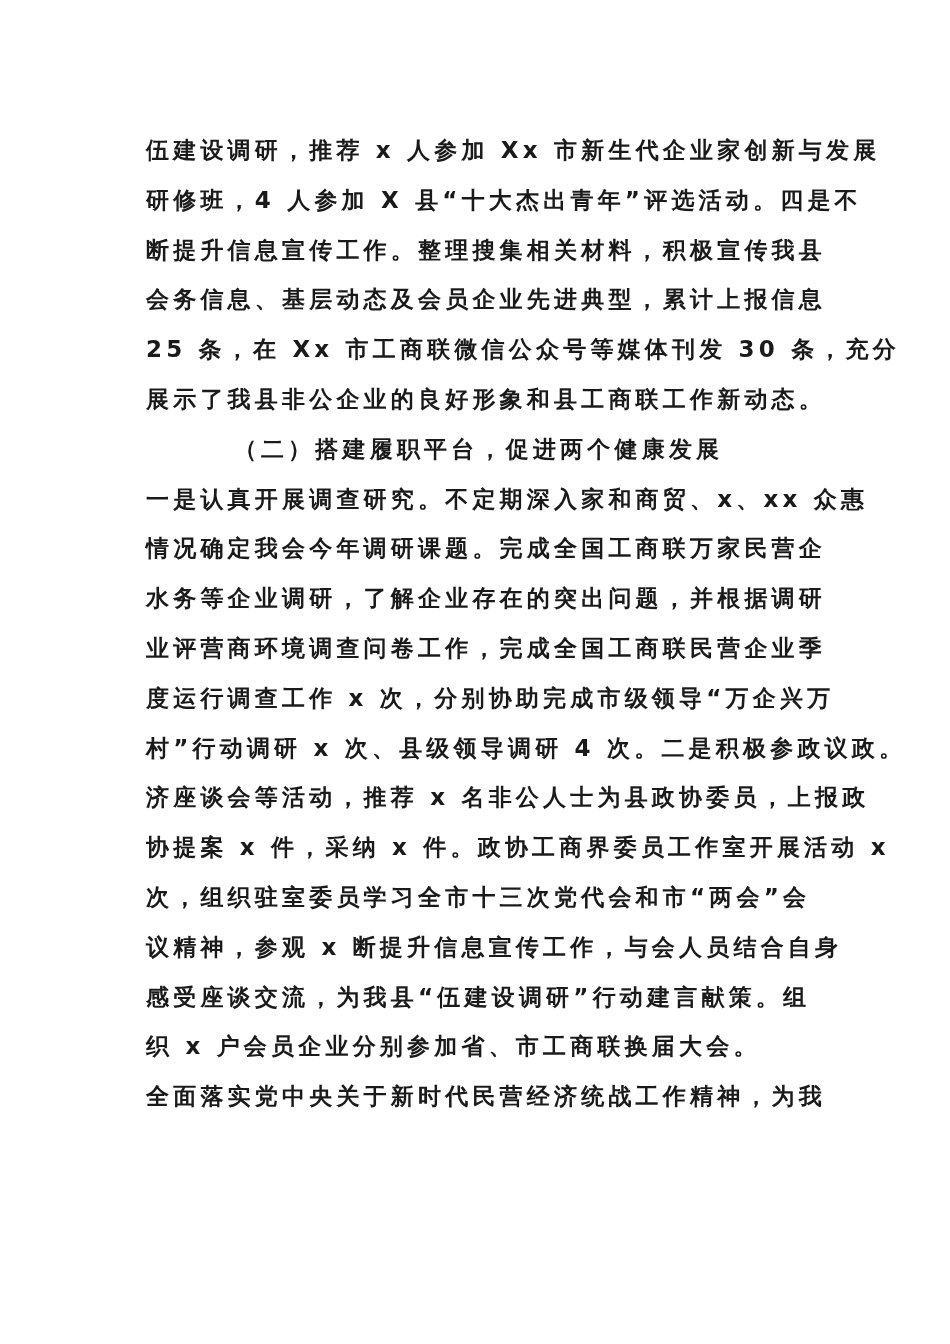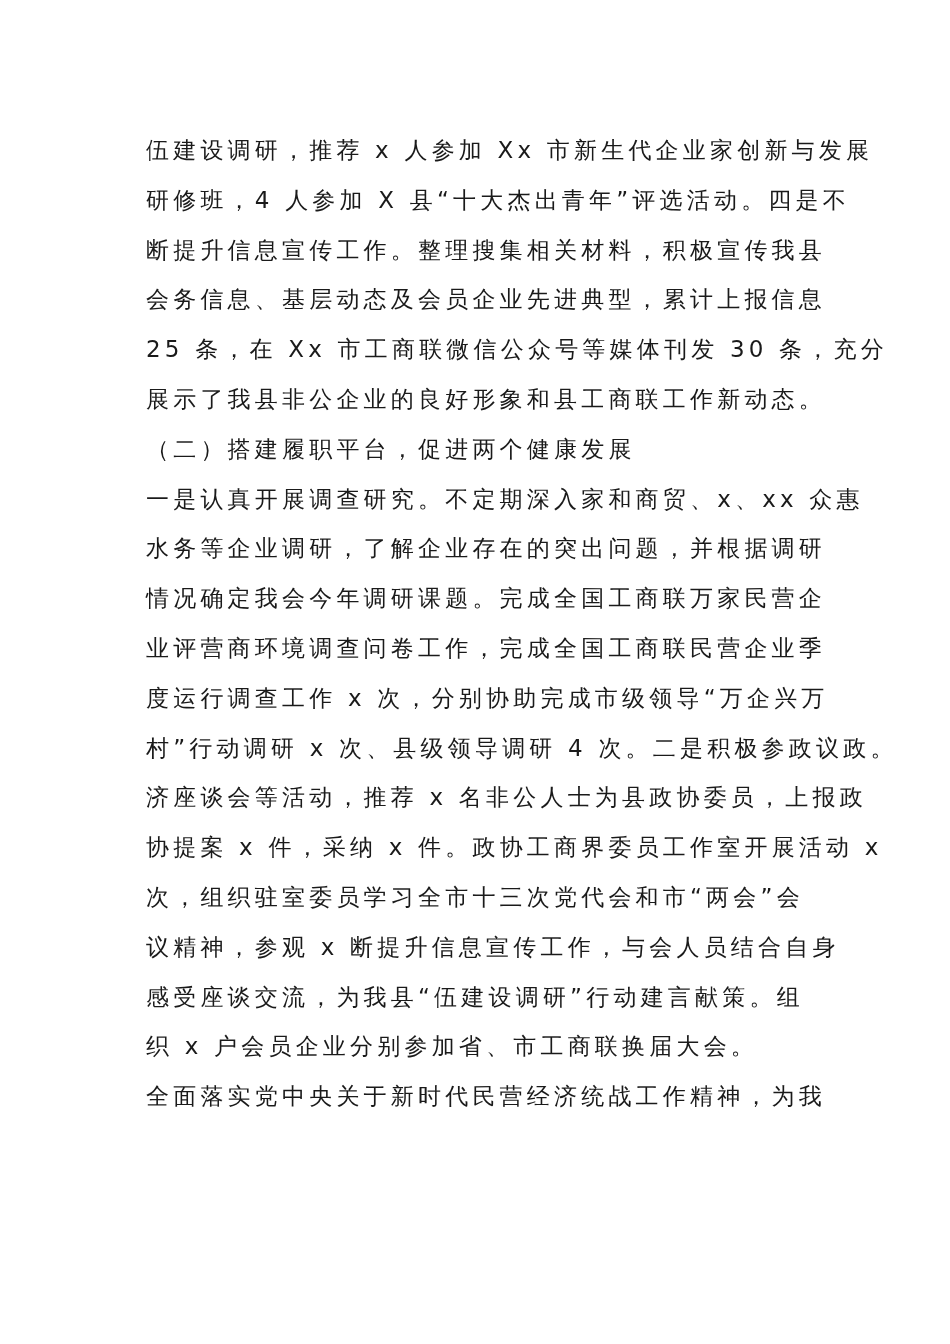--- a/index.html
+++ b/index.html
@@ -28,42 +28,43 @@
       top: 126px;
       width: 665px;
     }
     .line {
       display: block;
       height: 49.8px;
       line-height: 49.8px;
       font-size: 23px;
       letter-spacing: 4.2px;
       white-space: nowrap;
-      font-weight: 400;
+      font-weight: 700;
       color: #1a1a1a;
     }
     .line.heading {
       letter-spacing: 4.2px;
+      text-align: center;
     }
   </style>
 </head>
 <body>
 
 <div class="page">
   <div class="body-text">
     <span class="line">伍建设调研，推荐 x 人参加 Xx 市新生代企业家创新与发展</span>
     <span class="line">研修班，4 人参加 X 县“十大杰出青年”评选活动。四是不</span>
     <span class="line">断提升信息宣传工作。整理搜集相关材料，积极宣传我县</span>
     <span class="line">会务信息、基层动态及会员企业先进典型，累计上报信息</span>
     <span class="line">25 条，在 Xx 市工商联微信公众号等媒体刊发 30 条，充分</span>
     <span class="line">展示了我县非公企业的良好形象和县工商联工作新动态。</span>
     <span class="line heading">（二）搭建履职平台，促进两个健康发展</span>
     <span class="line">一是认真开展调查研究。不定期深入家和商贸、x、xx 众惠</span>
+    <span class="line">情况确定我会今年调研课题。完成全国工商联万家民营企</span>
     <span class="line">水务等企业调研，了解企业存在的突出问题，并根据调研</span>
-    <span class="line">情况确定我会今年调研课题。完成全国工商联万家民营企</span>
     <span class="line">业评营商环境调查问卷工作，完成全国工商联民营企业季</span>
     <span class="line">度运行调查工作 x 次，分别协助完成市级领导“万企兴万</span>
     <span class="line">村”行动调研 x 次、县级领导调研 4 次。二是积极参政议政。</span>
     <span class="line">济座谈会等活动，推荐 x 名非公人士为县政协委员，上报政</span>
     <span class="line">协提案 x 件，采纳 x 件。政协工商界委员工作室开展活动 x</span>
     <span class="line">次，组织驻室委员学习全市十三次党代会和市“两会”会</span>
     <span class="line">议精神，参观 x 断提升信息宣传工作，与会人员结合自身</span>
     <span class="line">感受座谈交流，为我县“伍建设调研”行动建言献策。组</span>
     <span class="line">织 x 户会员企业分别参加省、市工商联换届大会。</span>
     <span class="line">全面落实党中央关于新时代民营经济统战工作精神，为我</span>

